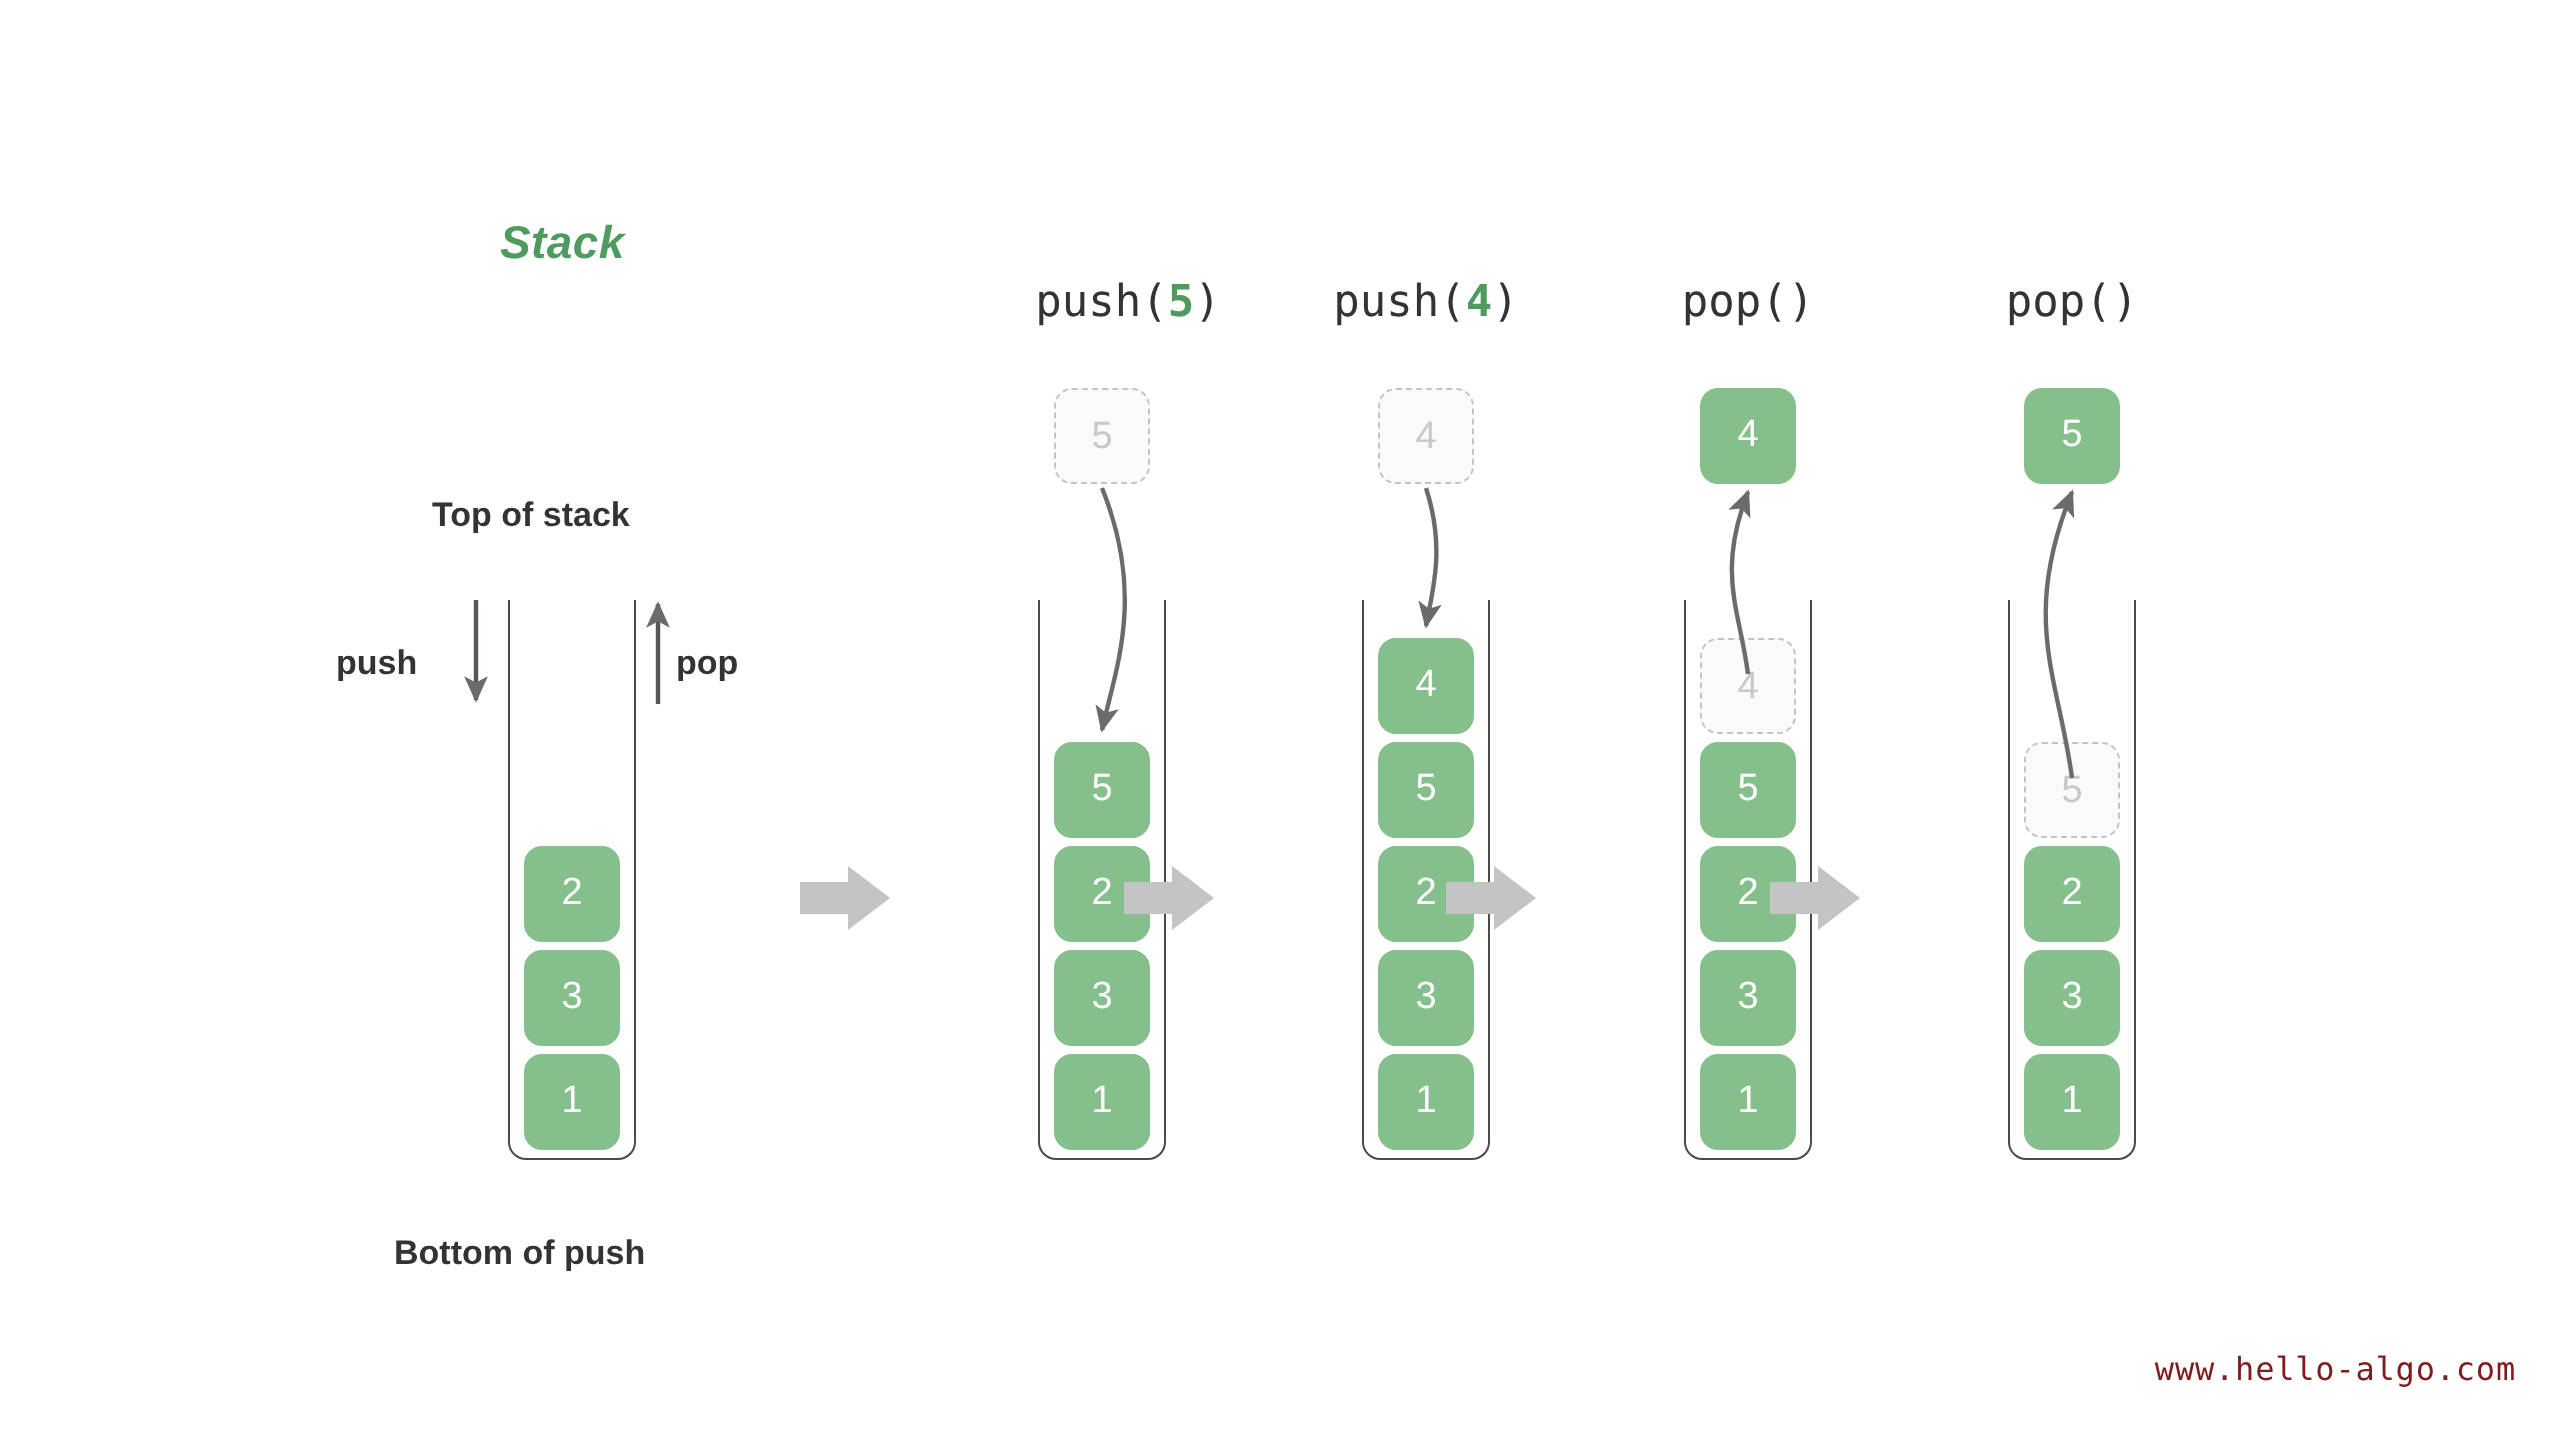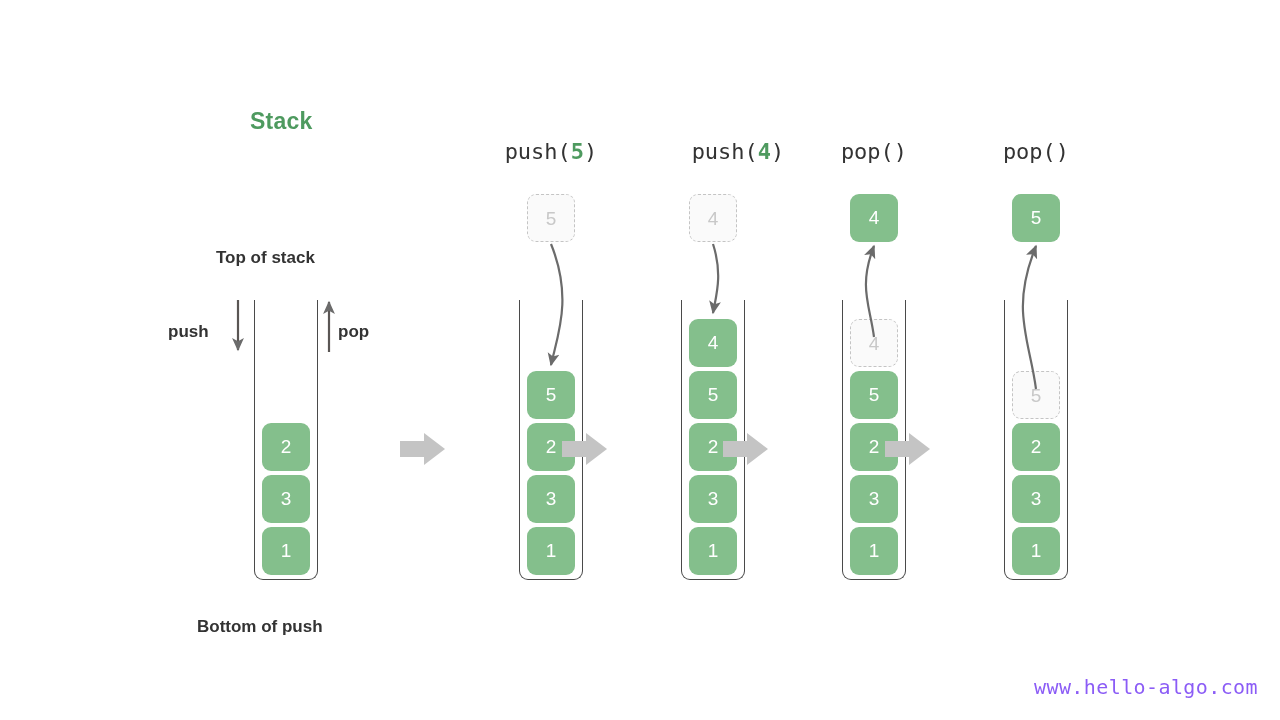--- a/index.html
+++ b/index.html
@@ -22,20 +22,21 @@
   
   .title {
     position: absolute;
     left: 250px;
     top: 108px;
     font-size: 23px;
     font-weight: bold;
     color: #4e9a5f;
     letter-spacing: 0.2px;
     white-space: nowrap;
+    font-style: italic;
   }
 
   
   .label-dark {
     position: absolute;
     font-size: 17px;
     font-weight: bold;
     color: #333333;
     white-space: nowrap;
   }
@@ -114,22 +115,22 @@
     height: 720px;
     pointer-events: none;
   }
 
   
   .watermark {
     position: absolute;
     right: 22px;
     top: 675px;
     font-family: "DejaVu Sans Mono", monospace;
-    font-size: 20px;
-    color: #8b5cf6;
+    font-size: 16px;
+    color: #7f1d1d;
     letter-spacing: 0.4px;
     white-space: nowrap;
   }
 </style>
 </head>
 <body>
 
 <div id="canvas">
 
   <div class="title">Stack</div>
@@ -142,30 +143,30 @@
   <div id="stacks-layer">
       <div class="stack-wrap" style="left: 254px;">
         <div class="stack-vessel" style="top: 300px; height: 280px;"></div>
       </div>
       <div class="cell solid" style="left: 262px; top: 423px;">2</div>
       <div class="cell solid" style="left: 262px; top: 475px;">3</div>
       <div class="cell solid" style="left: 262px; top: 527px;">1</div>
       <div class="stack-wrap" style="left: 519px;">
         <div class="stack-vessel" style="top: 300px; height: 280px;"></div>
       </div>
-      <div class="op-caption" style="left: 461px; width: 180px;"><span>push(</span><span class="arg">5</span><span>)</span></div>
+      <div class="op-caption" style="left: 474px; width: 180px;"><span>push(</span><span class="arg">5</span><span>)</span></div>
       <div class="cell solid" style="left: 527px; top: 371px;">5</div>
       <div class="cell solid" style="left: 527px; top: 423px;">2</div>
       <div class="cell solid" style="left: 527px; top: 475px;">3</div>
       <div class="cell solid" style="left: 527px; top: 527px;">1</div>
       <div class="cell ghost" style="left: 527px; top: 194px;">5</div>
       <div class="stack-wrap" style="left: 681px;">
         <div class="stack-vessel" style="top: 300px; height: 280px;"></div>
       </div>
-      <div class="op-caption" style="left: 648px; width: 180px;"><span>push(</span><span class="arg">4</span><span>)</span></div>
+      <div class="op-caption" style="left: 623px; width: 180px;"><span>push(</span><span class="arg">4</span><span>)</span></div>
       <div class="cell solid" style="left: 689px; top: 319px;">4</div>
       <div class="cell solid" style="left: 689px; top: 371px;">5</div>
       <div class="cell solid" style="left: 689px; top: 423px;">2</div>
       <div class="cell solid" style="left: 689px; top: 475px;">3</div>
       <div class="cell solid" style="left: 689px; top: 527px;">1</div>
       <div class="cell ghost" style="left: 689px; top: 194px;">4</div>
       <div class="stack-wrap" style="left: 842px;">
         <div class="stack-vessel" style="top: 300px; height: 280px;"></div>
       </div>
       <div class="op-caption" style="left: 784px; width: 180px;"><span>pop(</span><span class="arg"></span><span>)</span></div>

